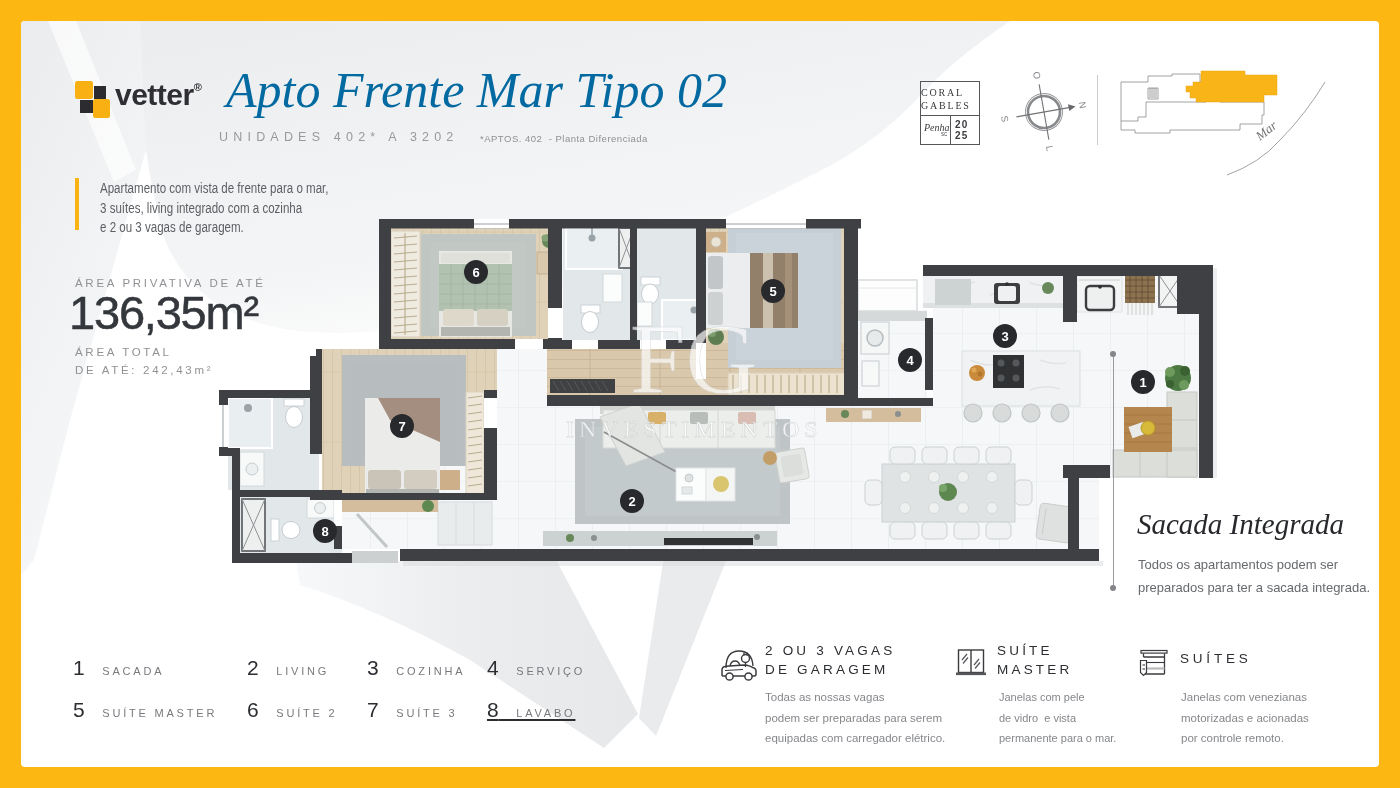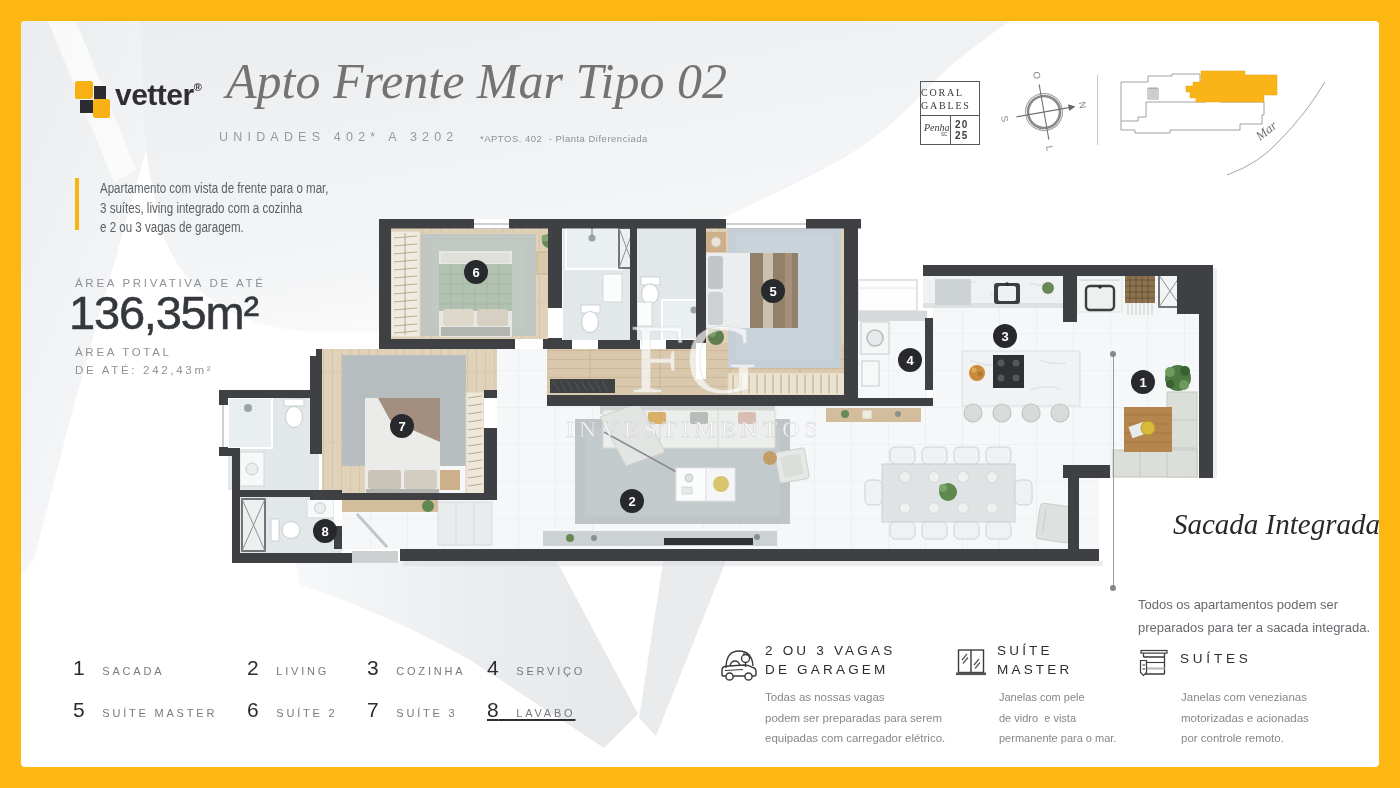--- a/index.html
+++ b/index.html
@@ -39,21 +39,21 @@
 
 <div class="abs" style="left:53.5px;top:60px;width:56px;height:42px;">
   <div class="abs" style="left:0;top:0;width:18.5px;height:18px;background:#F8B013;border-radius:2.5px;"></div>
   <div class="abs" style="left:19px;top:4.5px;width:12.5px;height:13px;background:#2c2c30;"></div>
   <div class="abs" style="left:5px;top:18.5px;width:13.5px;height:13.5px;background:#2c2c30;"></div>
   <div class="abs" style="left:18.5px;top:17.5px;width:16.5px;height:19px;background:#F8B013;border-radius:2.5px;"></div>
 </div>
 
 <div class="abs" style="left:94px;top:57px;font-weight:bold;font-size:30px;letter-spacing:-0.5px;color:#2e2e33;">vetter<span style="font-size:11px;vertical-align:14px;">®</span></div>
 
-<div class="abs" style="left:205px;top:31px;font-family:'Liberation Serif',serif;font-style:italic;font-size:50px;color:#737373;white-space:nowrap;">Apto Frente Mar Tipo 02</div>
+<div class="abs" style="left:205px;top:40px;font-family:'Liberation Serif',serif;font-style:italic;font-size:50px;color:#0369a1;white-space:nowrap;">Apto Frente Mar Tipo 02</div>
 
 <div class="abs" style="left:198px;top:109px;font-size:12.5px;letter-spacing:5.2px;color:#97999c;">UNIDADES 402* A 3202</div>
 
 <div class="abs" style="left:459px;top:112px;font-size:9.5px;letter-spacing:0.5px;color:#8e9093;">*APTOS. 402&nbsp; - Planta Diferenciada</div>
 
 <div class="abs" style="left:899px;top:60px;width:58px;height:62px;border:1px solid #55565a;">
   <div class="abs" style="left:0;top:5px;width:58px;text-align:left;font-family:'Liberation Serif',serif;font-size:10px;letter-spacing:1.8px;color:#3a3b3e;line-height:12.5px;">CORAL<br>GABLES</div>
   <div class="abs" style="left:0;top:33px;width:58px;height:0;border-top:1px solid #55565a;"></div>
   <div class="abs" style="left:29px;top:33px;width:0;height:29px;border-left:1px solid #55565a;"></div>
   <div class="abs" style="left:3px;top:40px;font-family:'Liberation Serif',serif;font-style:italic;font-size:10px;color:#3a3b3e;">Penha</div>
@@ -620,23 +620,23 @@
 <g>
           <circle cx="325" cy="531" r="12" fill="#28292c"></circle>
           <text x="325" y="536" font-size="13" font-weight="bold" fill="#fff" text-anchor="middle" font-family="Liberation Sans">8</text>
         </g>
 </svg>
 
 <div class="abs" style="left:1091.5px;top:333px;width:0;height:234px;border-left:1px solid #9a9b9e;"></div>
 <div class="abs" style="left:1089px;top:330px;width:6px;height:6px;border-radius:3px;background:#85868a;"></div>
 <div class="abs" style="left:1089px;top:564px;width:6px;height:6px;border-radius:3px;background:#85868a;"></div>
 
-<div class="abs" style="left:1152px;top:487px;font-family:'Liberation Serif',serif;font-style:italic;font-size:29px;color:#26282c;white-space:nowrap;">Sacada Integrada</div>
-
-<div class="abs" style="left:1117px;top:532px;font-size:13px;line-height:23px;color:#66696d;margin-top:40px;">Todos os apartamentos podem ser<br>preparados para ter a sacada integrada.</div>
+<div class="abs" style="left:1116px;top:487px;font-family:'Liberation Serif',serif;font-style:italic;font-size:29px;color:#26282c;white-space:nowrap;">Sacada Integrada</div>
+
+<div class="abs" style="left:1117px;top:532px;font-size:13px;line-height:23px;color:#66696d;">Todos os apartamentos podem ser<br>preparados para ter a sacada integrada.</div>
 
 <div class="abs" style="left:52px;top:635px;font-size:21px;color:#2b2d31;">1<span style="font-size:11px;letter-spacing:2.8px;color:#77797d;">&nbsp;&nbsp; SACADA</span></div>
 
 <div class="abs" style="left:226px;top:635px;font-size:21px;color:#2b2d31;">2<span style="font-size:11px;letter-spacing:2.8px;color:#77797d;">&nbsp;&nbsp; LIVING</span></div>
 
 <div class="abs" style="left:346px;top:635px;font-size:21px;color:#2b2d31;text-align:right;">3<span style="font-size:11px;letter-spacing:2.8px;color:#77797d;">&nbsp;&nbsp; COZINHA</span></div>
 
 <div class="abs" style="left:466px;top:635px;font-size:21px;color:#2b2d31;">4<span style="font-size:11px;letter-spacing:2.8px;color:#77797d;">&nbsp;&nbsp; SERVIÇO</span></div>
 
 <div class="abs" style="left:52px;top:677px;font-size:21px;color:#2b2d31;">5<span style="font-size:11px;letter-spacing:2.8px;color:#77797d;">&nbsp;&nbsp; SUÍTE MASTER</span></div>

